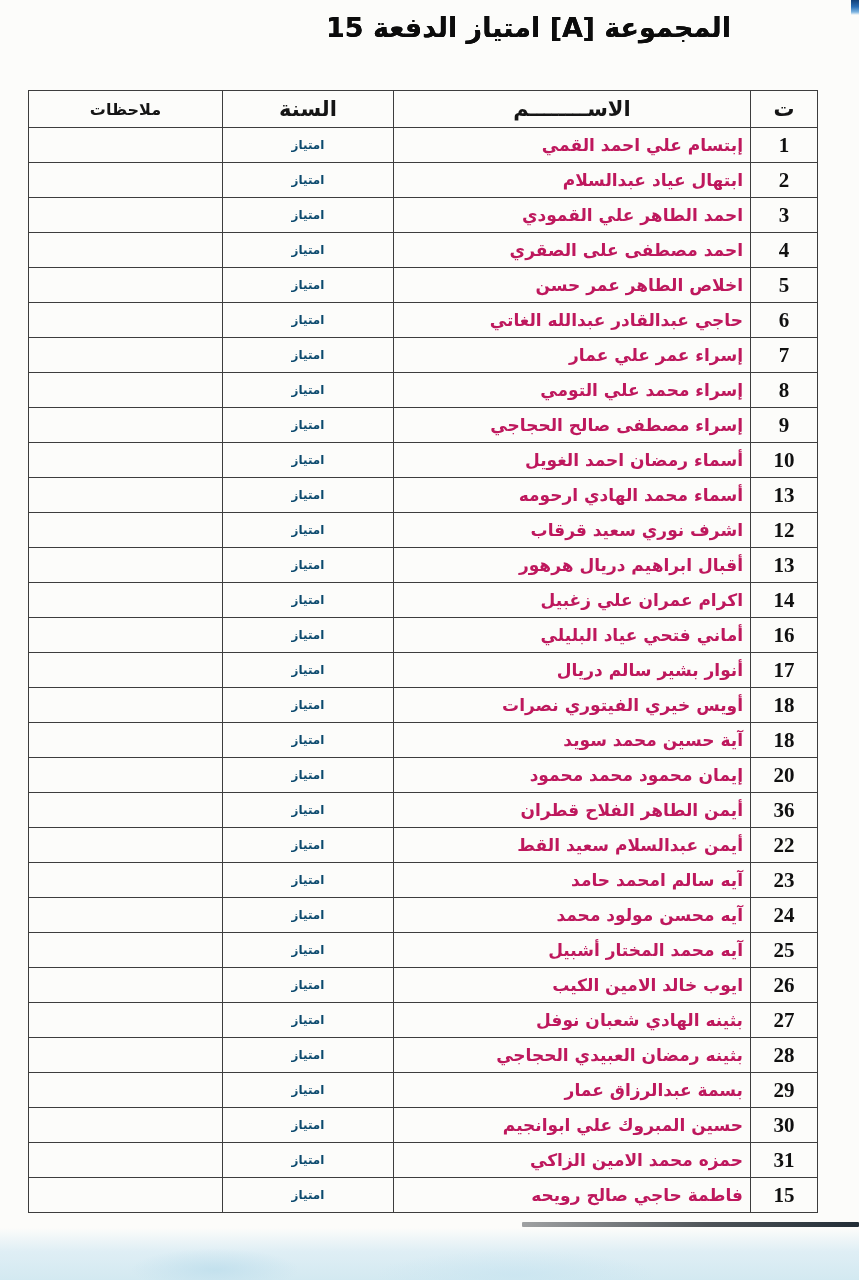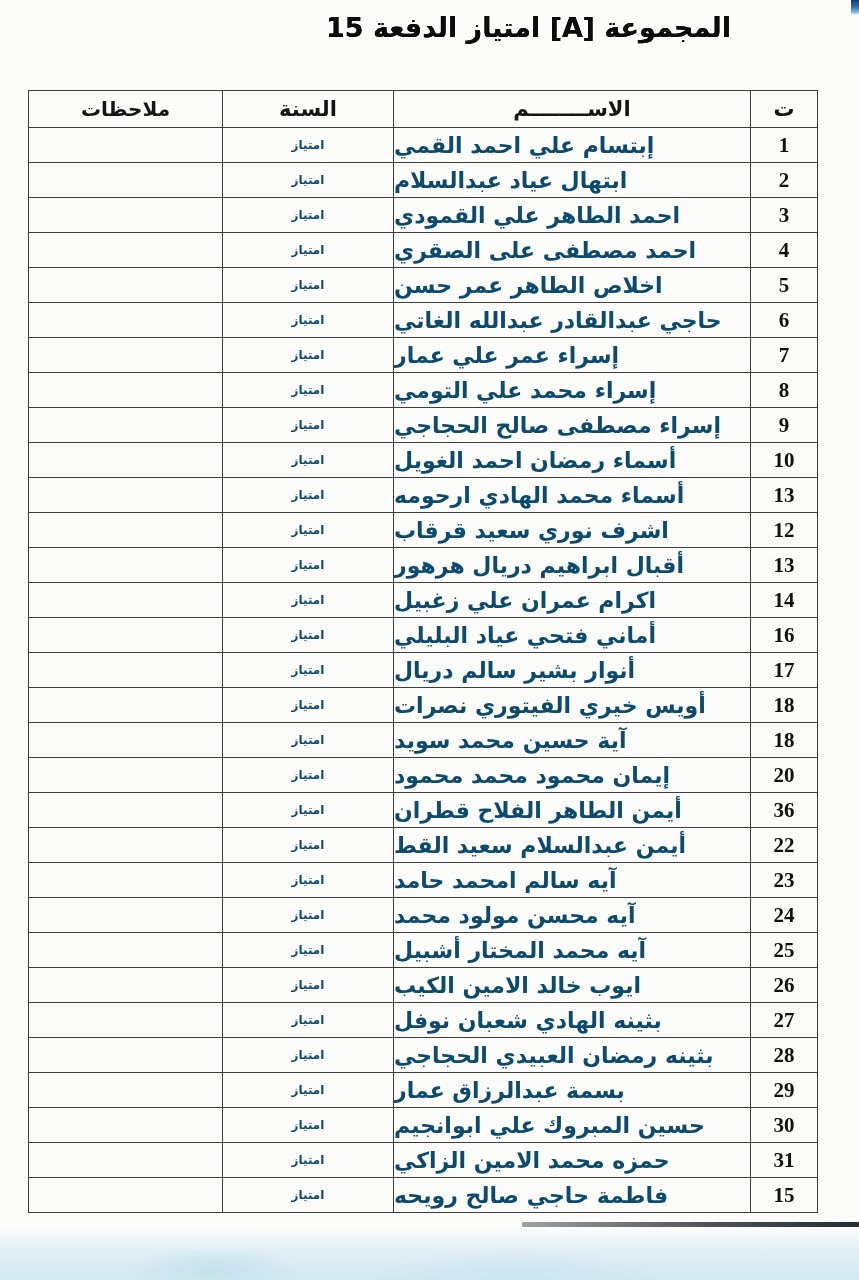--- a/index.html
+++ b/index.html
@@ -42,27 +42,27 @@
   }
   .doc-table th{height:36px;font-size:21px;font-weight:bold;text-align:center;}
   .doc-table td{height:34px;}
   .c-serial{width:66px;text-align:center;}
   td.c-serial{
     font-family:"Liberation Serif", serif;
     font-size:21px;font-weight:bold;color:#101010;
   }
   .c-name{width:349px;}
   td.c-name{
-    text-align:left;padding-right:7px;
-    font-size:22px;font-weight:bold;color:#0c4a6e;
+    text-align:right;padding-right:7px;
+    font-size:17px;font-weight:bold;color:#be185d;
   }
   .c-year{width:170px;text-align:center;}
   td.c-year{font-size:12px;font-weight:bold;color:#0c4a6e;}
   .c-notes{width:193px;}
-  th.c-notes{font-size:20px;margin-left:19px;}
+  th.c-notes{font-size:16px;margin-left:19px;}
 
   
   .bottom-streak{
     position:absolute;left:522px;top:1222px;width:337px;height:5px;
     background:linear-gradient(90deg, rgba(45,50,55,.45) 0%, rgba(35,42,48,.8) 55%, #222d36 100%);
     border-radius:1px;
   }
 
   
   .bottom-wash{

